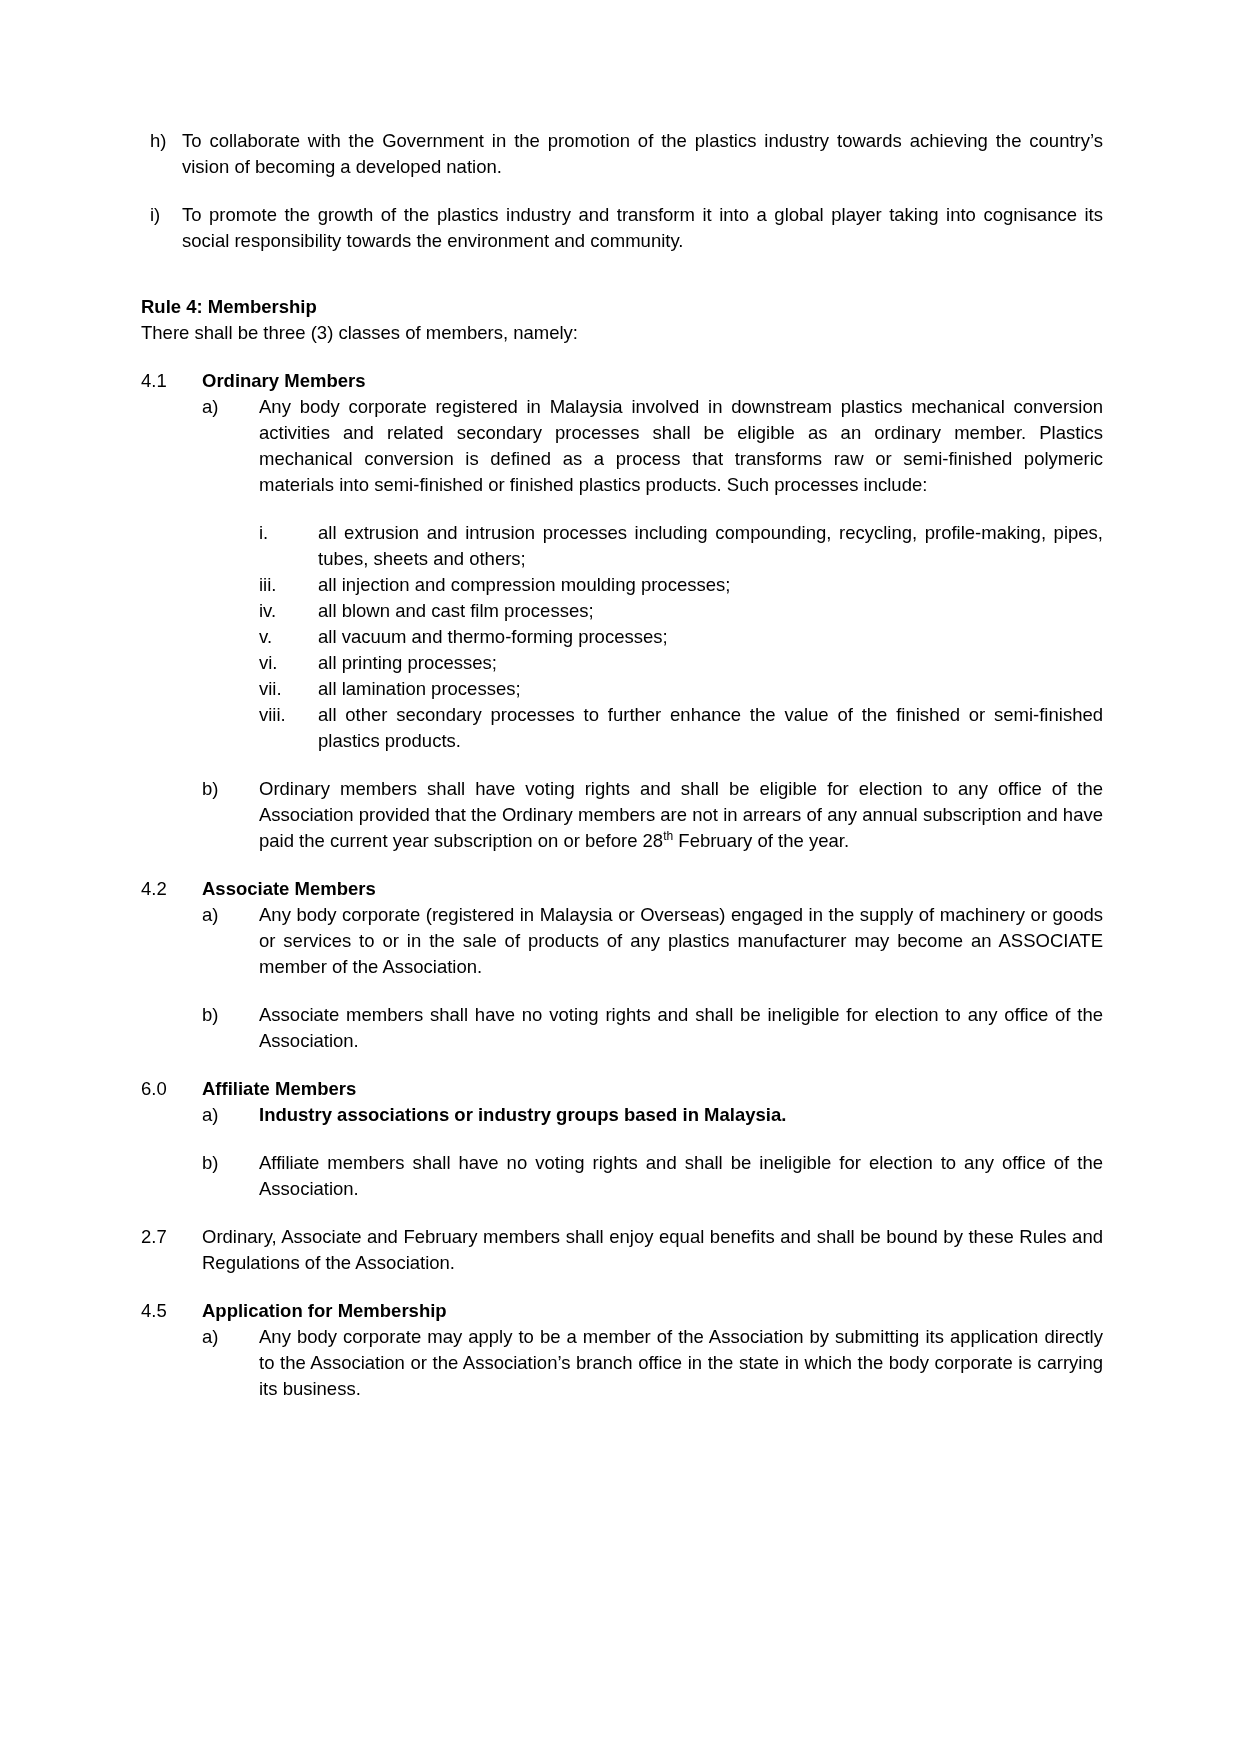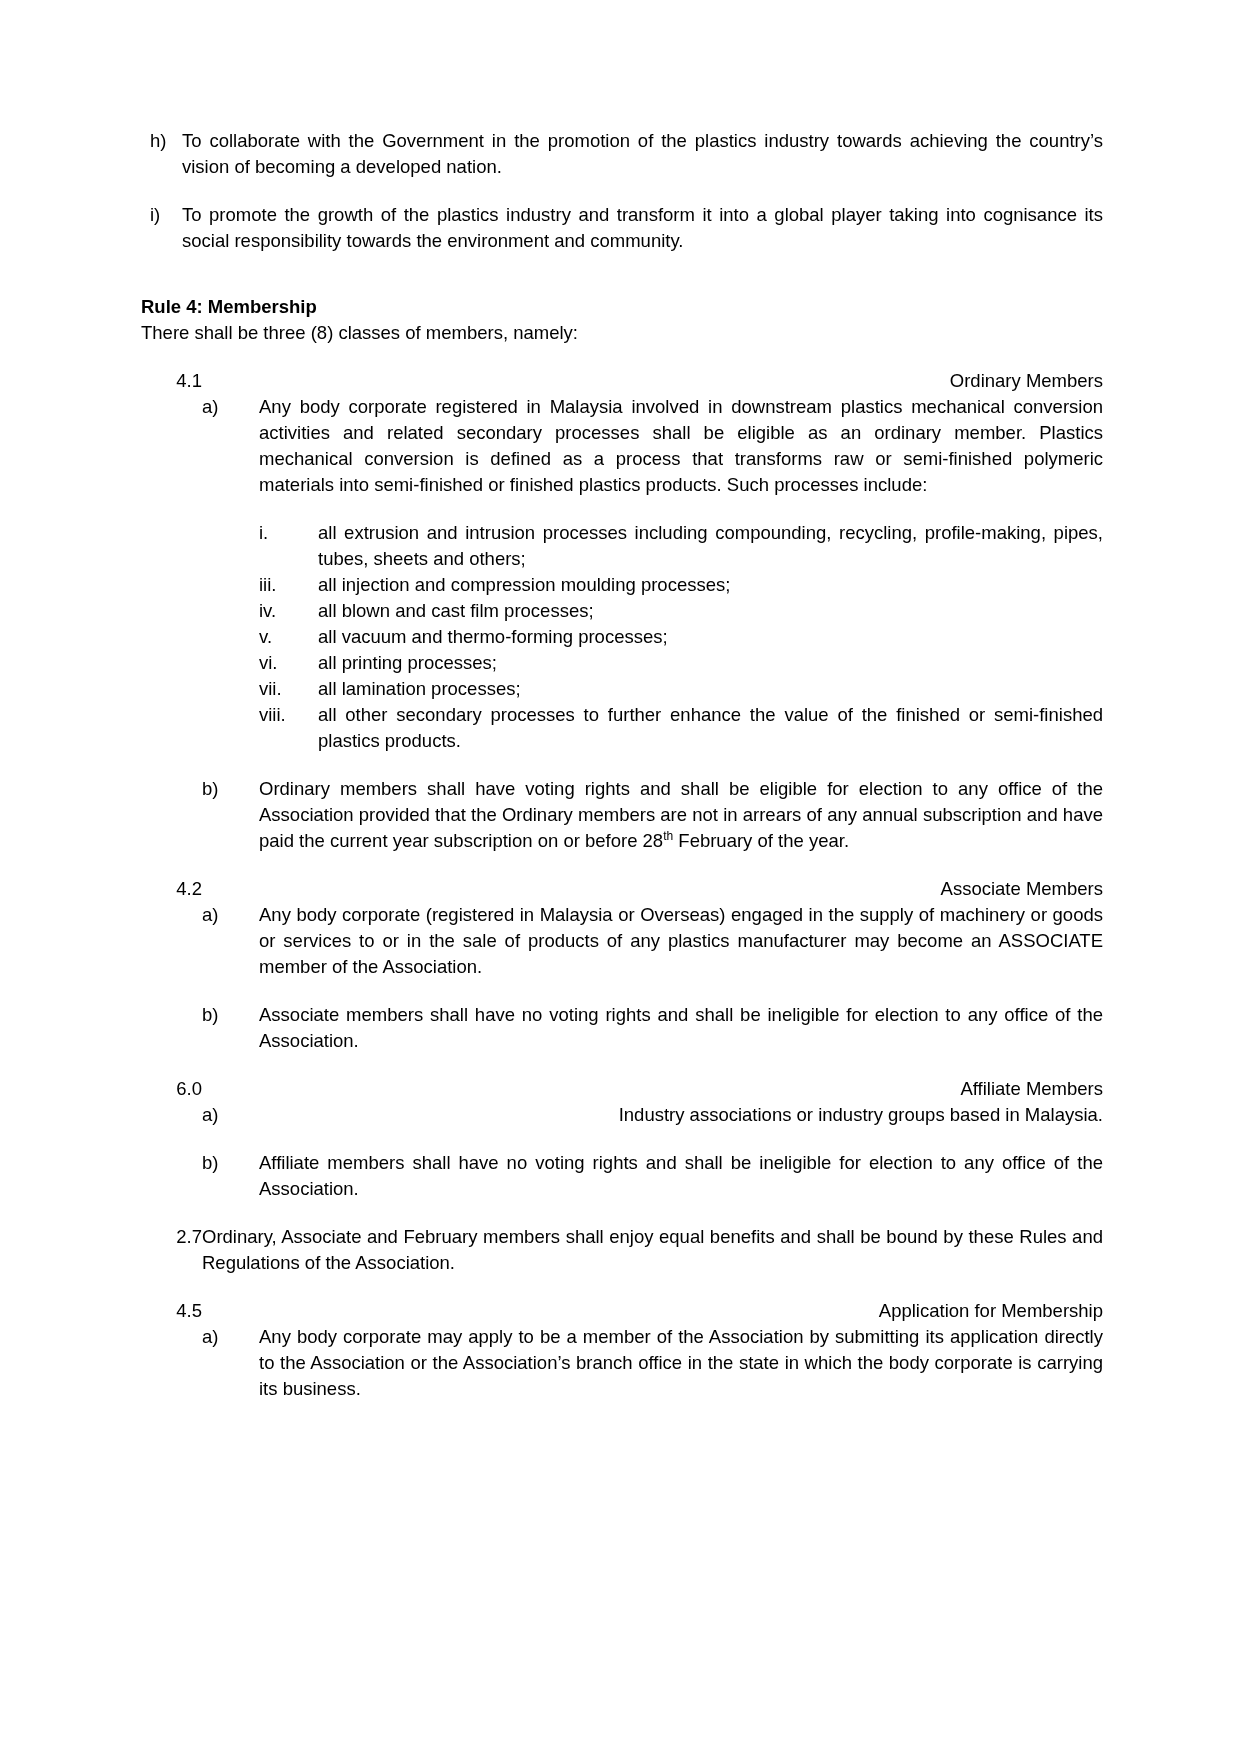--- a/index.html
+++ b/index.html
@@ -28,27 +28,27 @@
   }
   .row .lbl {
     flex: 0 0 auto;
     white-space: nowrap;
   }
   .row .body {
     flex: 1 1 auto;
     margin: 0;
     text-align: justify;
   }
-  .row .body.noj { text-align: right; }
+  .row .body.noj { text-align: left; font-weight: bold; }
 
   
   .lv1 { margin-left: 9px; }
   .lv1 .lbl { width: 32px; }
 
-  .sec .lbl { width: 61px; text-align: right; }
+  .sec .lbl { width: 61px; }
 
   .sub { margin-left: 61px; }
   .sub .lbl { width: 57px; }
 
   .rom { margin-left: 118px; }
   .rom .lbl { width: 59px; }
 
   
   .gap { margin-bottom: 22px; }
   .tight { margin-bottom: 0; }
@@ -73,21 +73,21 @@
     <span class="lbl">h)</span>
     <p class="body">To collaborate with the Government in the promotion of the plastics industry towards achieving the country’s vision of becoming a developed nation.</p>
   </div>
 
   <div class="row lv1 gap">
     <span class="lbl">i)</span>
     <p class="body">To promote the growth of the plastics industry and transform it into a global player taking into cognisance its social responsibility towards the environment and community.</p>
   </div>
 
   <div class="rule-heading tight">Rule 4: Membership</div>
-  <div class="gap">There shall be three (8) classes of members, namely:</div>
+  <div class="gap">There shall be three (3) classes of members, namely:</div>
 
   <div>
     <div class="row sec tight">
       <span class="lbl">4.1</span>
       <p class="body noj">Ordinary Members</p>
     </div>
 
     <div class="row sub gap">
       <span class="lbl">a)</span>
       <p class="body">Any body corporate registered in Malaysia involved in downstream plastics mechanical conversion activities and related secondary processes shall be eligible as an ordinary member. Plastics mechanical conversion is defined as a process that transforms raw or semi-finished polymeric materials into semi-finished or finished plastics products. Such processes include:</p>

